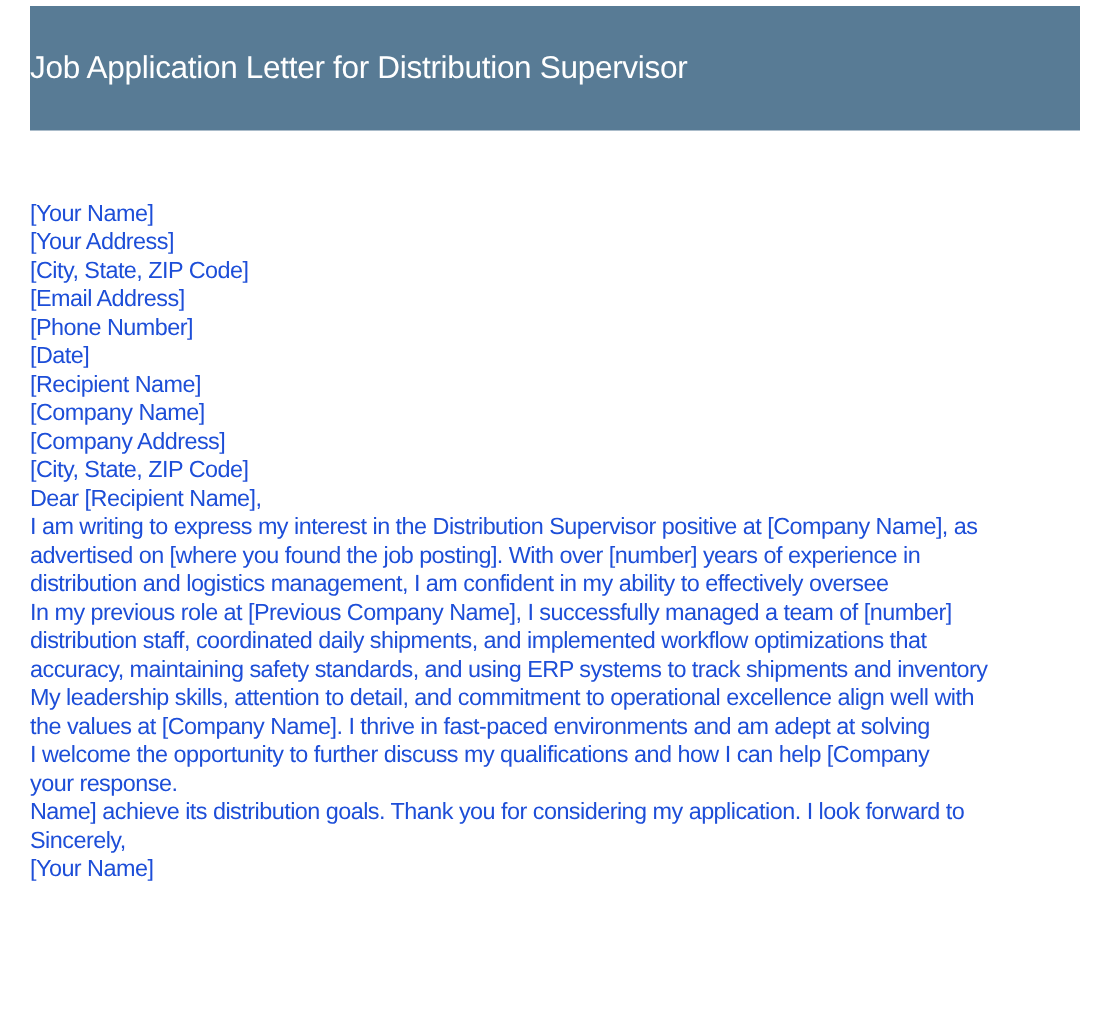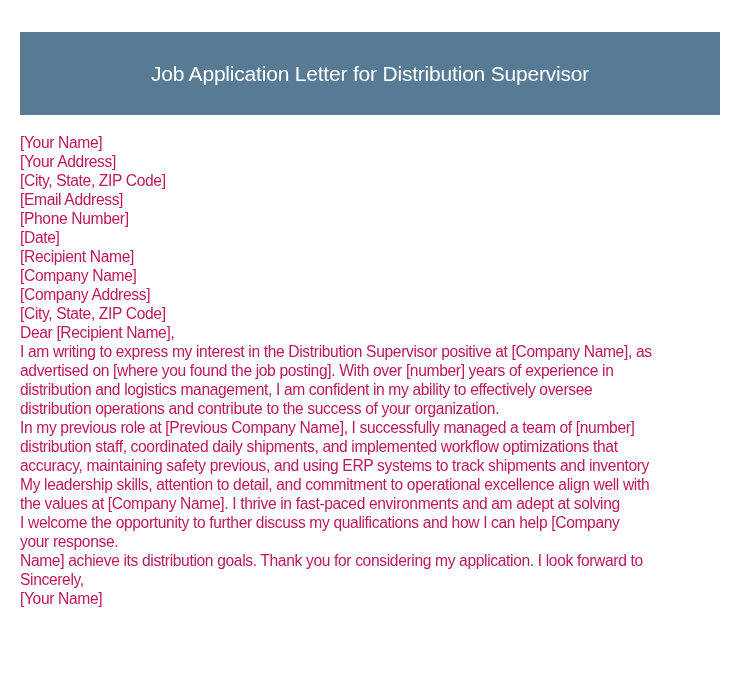--- a/index.html
+++ b/index.html
@@ -10,40 +10,40 @@
     body {
       width: 740px;
       height: 686px;
       position: relative;
       overflow: hidden;
       font-family: "Liberation Sans", sans-serif;
     }
     .header {
       position: absolute;
       left: 20px;
-      top: 32px;
+      top: 4px;
       width: 700px;
       height: 83px;
       background: #587b95;
       display: flex;
       align-items: center;
-      justify-content: center;
+      justify-content: flex-start;
     }
     .header-title {
       color: #ffffff;
       font-size: 21px;
       letter-spacing: -0.2px;
       font-family: "Liberation Sans", sans-serif;
     }
     .letter {
       position: absolute;
       left: 20px;
       top: 133px;
       width: 700px;
-      color: #be185d;
+      color: #1d4ed8;
       font-size: 15.6px;
       line-height: 19px;
       letter-spacing: -0.35px;
     }
     .line {
       display: block;
       white-space: nowrap;
     }
     .para {
       display: block;
@@ -70,27 +70,26 @@
   <span class="line">[Recipient Name]</span>
   <span class="line">[Company Name]</span>
   <span class="line">[Company Address]</span>
   <span class="line">[City, State, ZIP Code]</span>
   <span class="line">Dear [Recipient Name],</span>
 
   <div class="para">
     <span class="pl">I am writing to express my interest in the Distribution Supervisor positive at [Company Name], as</span>
     <span class="pl">advertised on [where you found the job posting]. With over [number] years of experience in</span>
     <span class="pl">distribution and logistics management, I am confident in my ability to effectively oversee</span>
-    <span class="pl">distribution operations and contribute to the success of your organization.</span>
   </div>
 
   <div class="para">
     <span class="pl">In my previous role at [Previous Company Name], I successfully managed a team of [number]</span>
     <span class="pl">distribution staff, coordinated daily shipments, and implemented workflow optimizations that</span>
-    <span class="pl">accuracy, maintaining safety previous, and using ERP systems to track shipments and inventory</span>
+    <span class="pl">accuracy, maintaining safety standards, and using ERP systems to track shipments and inventory</span>
   </div>
 
   <div class="para">
     <span class="pl">My leadership skills, attention to detail, and commitment to operational excellence align well with</span>
     <span class="pl">the values at [Company Name]. I thrive in fast-paced environments and am adept at solving</span>
   </div>
 
   <div class="para">
     <span class="pl">I welcome the opportunity to further discuss my qualifications and how I can help [Company</span>
     <span class="pl">your response.</span>

